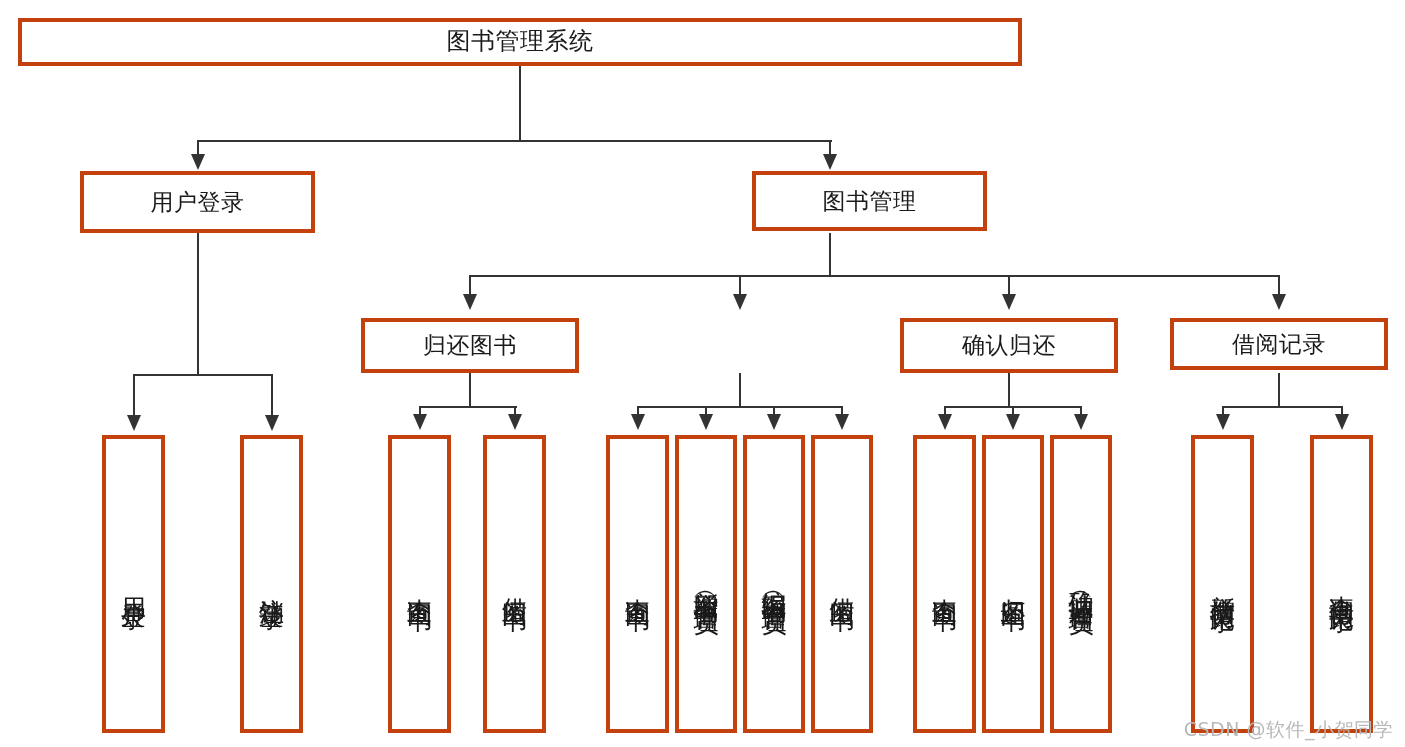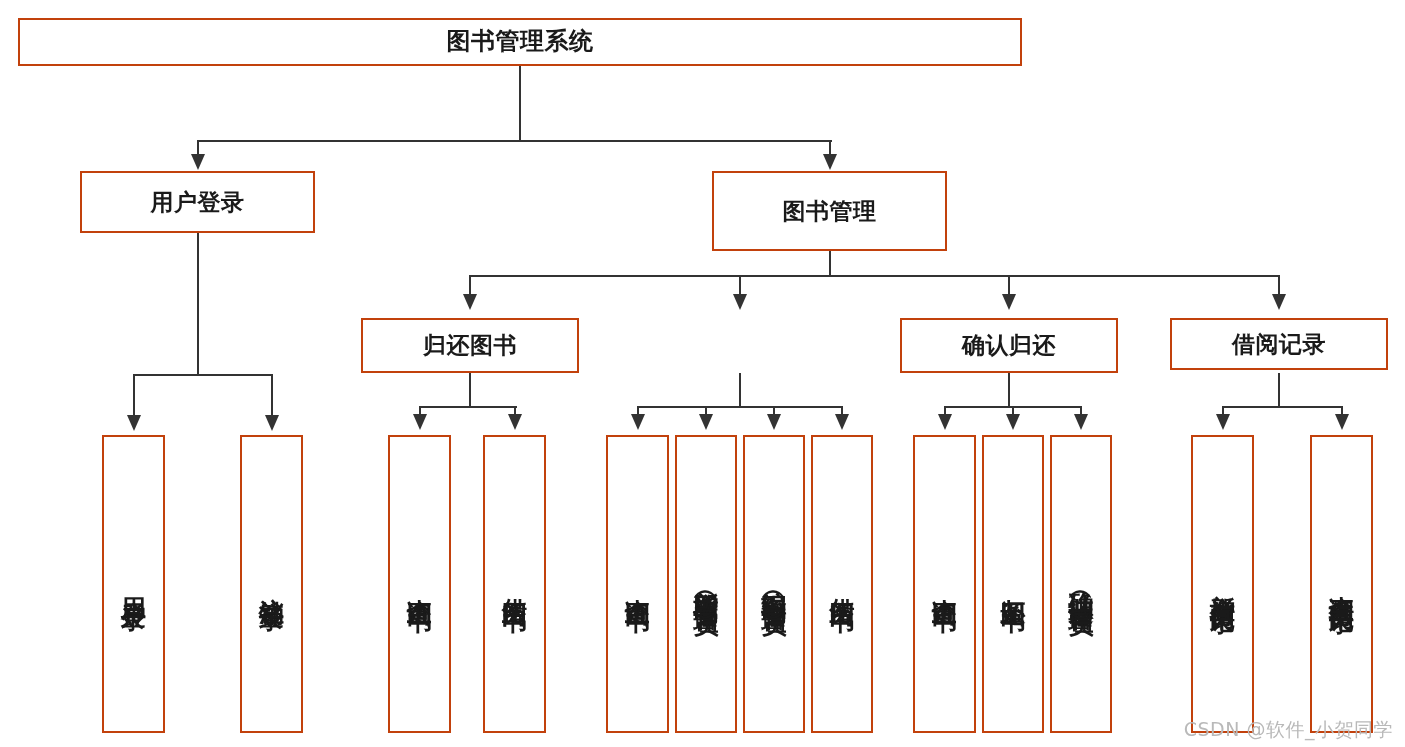--- a/index.html
+++ b/index.html
@@ -17,26 +17,25 @@
     width: 1405px;
     height: 747px;
     background: #ffffff;
     overflow: hidden;
   }
   
   .node {
     position: absolute;
     box-sizing: border-box;
     background: #ffffff;
-    border: 2px solid #c2410c;
+    border: 4px solid #c2410c;
     display: flex;
     align-items: center;
     justify-content: center;
     z-index: 3;
-    font-weight: bold;
   }
   .node .label {
     color: #1a1a1a;
     line-height: 1.08;
     text-align: center;
     letter-spacing: 0.5px;
     white-space: nowrap;
   }
   .node.horiz .label {
     font-size: 23px;
@@ -154,21 +153,21 @@
   <div class="connector vline" style="left:1341px; top:406px; height:12px;"></div>
   <div class="arrow" style="left:1335px; top:414px;"></div>
 
   <div class="node root horiz" style="left:18px; top:18px; width:1004px; height:48px;">
     <span class="label">图书管理系统</span>
   </div>
 
   <div class="node horiz" style="left:80px; top:171px; width:235px; height:62px;">
     <span class="label">用户登录</span>
   </div>
-  <div class="node horiz" style="left:712px; top:171px; width:235px; height:80px;">
+  <div class="node horiz" style="left:752px; top:171px; width:235px; height:60px;">
     <span class="label">图书管理</span>
   </div>
 
   <div class="node horiz" style="left:361px; top:318px; width:218px; height:55px;">
     <span class="label">归还图书</span>
   </div>
   <div class="node horiz" style="left:900px; top:318px; width:218px; height:55px;">
     <span class="label">确认归还</span>
   </div>
   <div class="node horiz" style="left:1170px; top:318px; width:218px; height:52px;">

